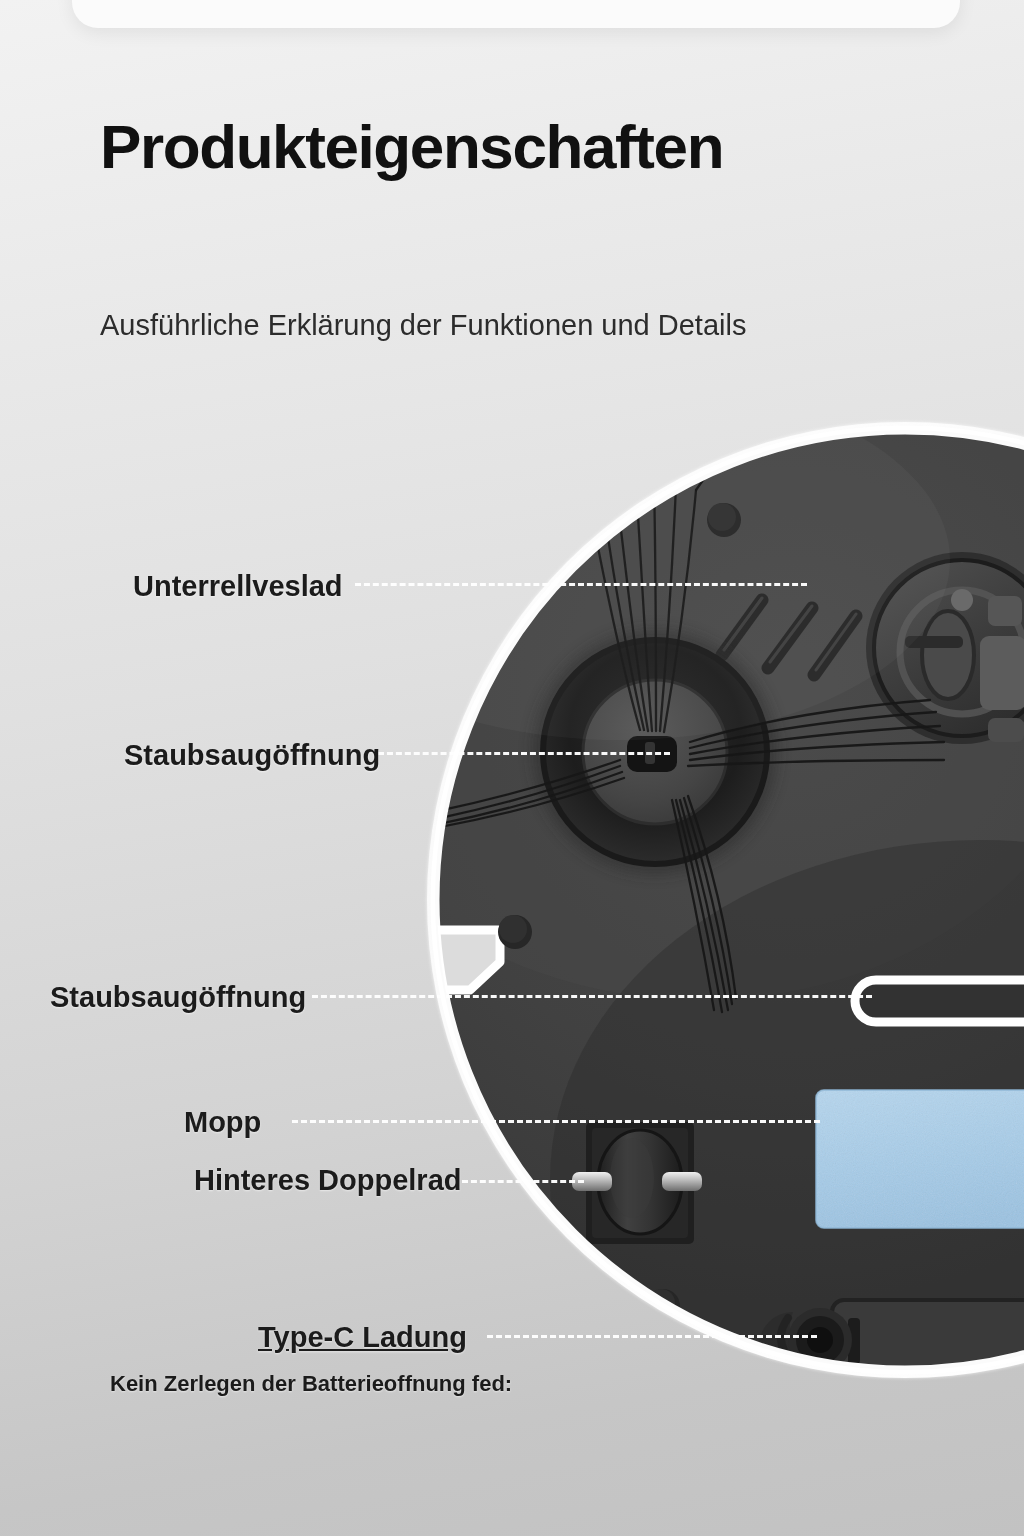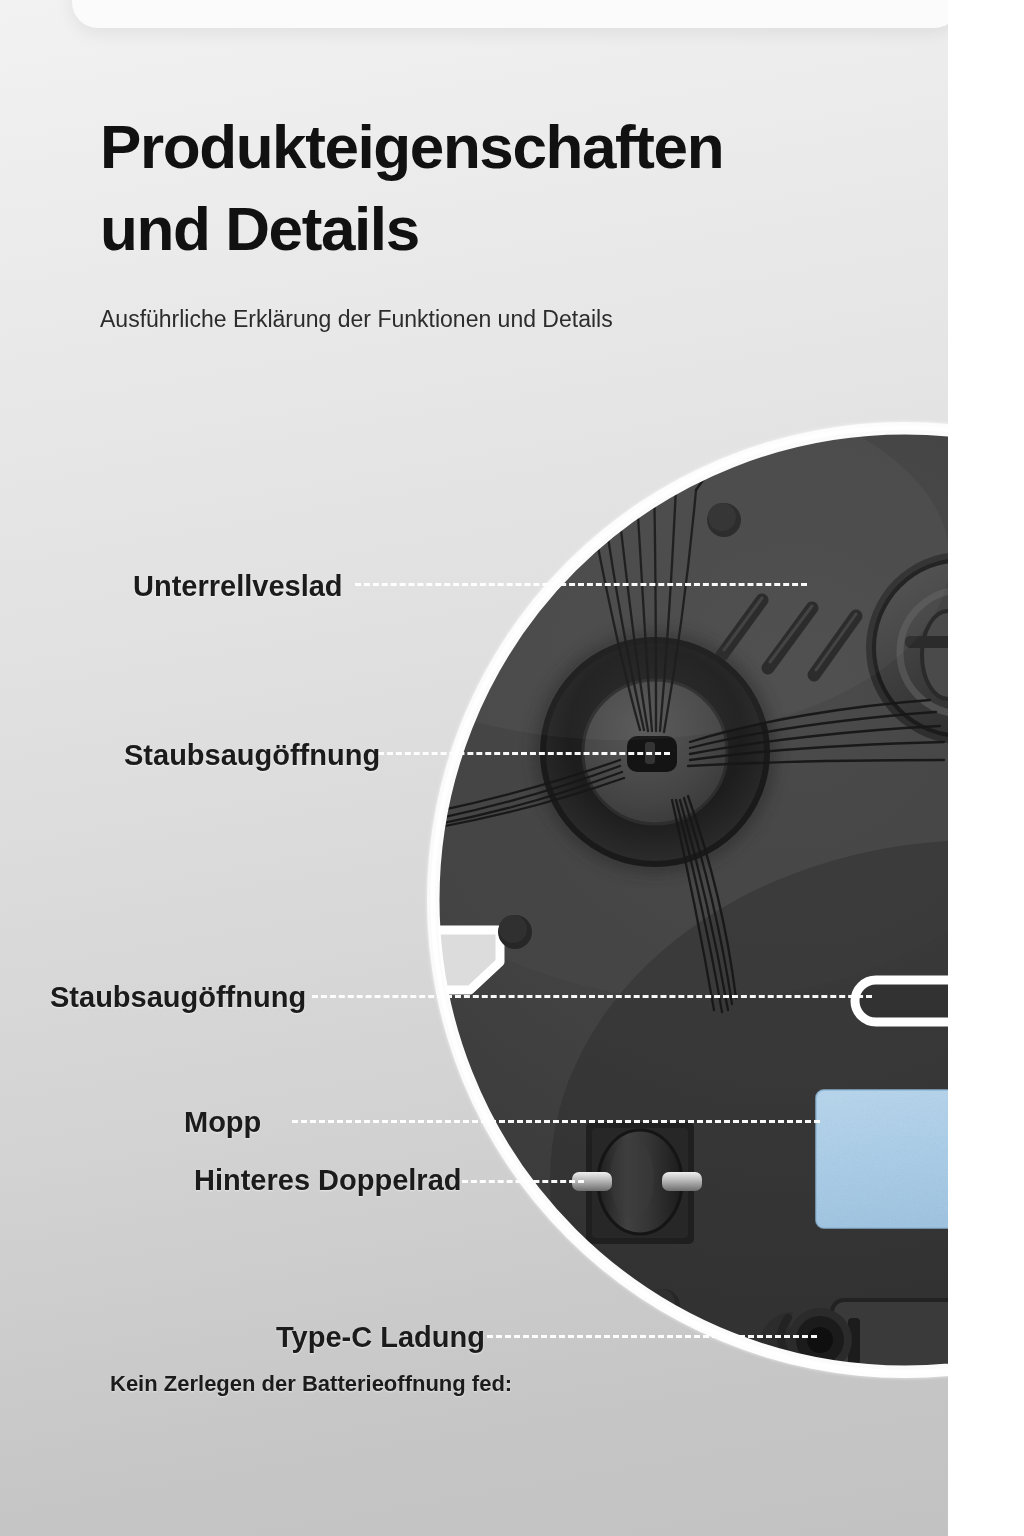--- a/index.html
+++ b/index.html
@@ -2,21 +2,21 @@
 <html><head>
 <meta charset="utf-8">
 <style>
   html, body {
     margin: 0;
     padding: 0;
     background: #ffffff;
   }
   #page {
     position: relative;
-    width: 948px;
+    width: 1024px;
     height: 1536px;
     overflow: hidden;
     font-family: "Liberation Sans", sans-serif;
     background: linear-gradient(170deg, #f2f2f2 0%, #eaeaea 18%, #e0e0e0 42%, #d3d3d3 68%, #c6c6c6 88%, #c2c2c2 100%);
   }
 
   
   .top-card {
     position: absolute;
     left: 72px;
@@ -39,21 +39,21 @@
     line-height: 1.33;
     font-weight: 700;
     color: #111111;
     letter-spacing: -1.4px;
   }
   .subtitle {
     position: absolute;
     left: 100px;
     top: 296px;
     width: 700px;
-    font-size: 23px;
+    font-size: 29px;
     line-height: 2.05;
     font-weight: 400;
     color: #2c2c2c;
   }
 
   
   .robot-stage {
     position: absolute;
     left: 0;
     top: 0;
@@ -288,34 +288,33 @@
   <div class="leader" style="left:462px; top:1180px; width:122px;"></div>
   <div class="leader" style="left:487px; top:1335px; width:330px;"></div>
 
   <div class="top-card">
     
     
   </div>
 
   <div class="headline">
     <div>Produkteigenschaften</div>
-    <div>und Details</div>
   </div>
 
   <div class="subtitle">
     <div>Ausführliche Erklärung der Funktionen und Details</div>
   </div>
 
   <div class="callout" style="left:133px; top:570px;">Unterrellveslad</div>
 
   <div class="callout" style="left:124px; top:739px;">Staubsaugöffnung</div>
 
   <div class="callout" style="left:50px; top:981px;">Staubsaugöffnung</div>
 
   <div class="callout" style="left:184px; top:1106px;">Mopp</div>
 
   <div class="callout" style="left:194px; top:1164px;">Hinteres Doppelrad</div>
 
-  <div class="callout" style="left:276px; top:1321px;">Type-C Ladung</div>
+  <div class="callout" style="left:258px; top:1321px;text-decoration:underline;">Type-C Ladung</div>
 
   <div class="callout small" style="left:110px; top:1371px;">Kein Zerlegen der Batterieoffnung fed:</div>
 
 </div>
 
 </body></html>

